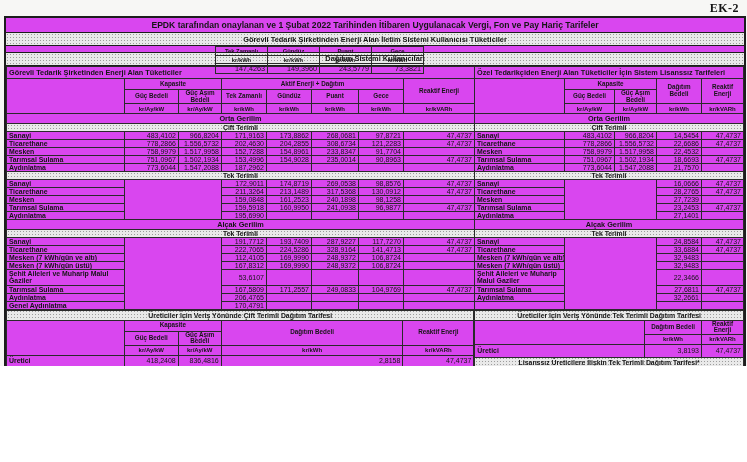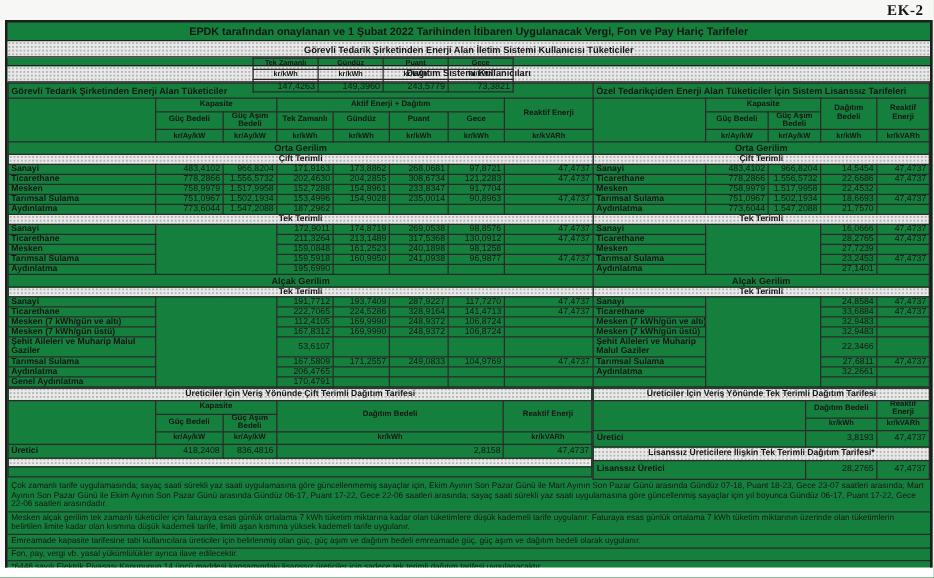--- a/index.html
+++ b/index.html
@@ -1,25 +1,25 @@
 <!DOCTYPE html>
 <html><head>
 <meta charset="utf-8">
 <style>
   html,body{margin:0;padding:0;}
-  .page{position:relative;width:747px;height:454px;background:#f7f7f5;font-family:"Liberation Sans",sans-serif;color:#151515;overflow:hidden;}
+  .page{position:relative;width:747px;height:366px;background:#f7f7f5;font-family:"Liberation Sans",sans-serif;color:#151515;overflow:hidden;}
   .doc-label{position:absolute;top:1px;right:8px;font-family:"Liberation Serif",serif;font-weight:bold;font-size:12px;letter-spacing:.5px;}
-  .frame{position:absolute;left:4px;top:16px;width:738px;height:441px;border:2px solid #1d1d1d;background:#15803d;display:flex;flex-direction:column;}
+  .frame{position:absolute;left:4px;top:16px;width:738px;height:441px;border:2px solid #1d1d1d;background:#d946ef;display:flex;flex-direction:column;}
   .title-row{border-bottom:1px solid #1d1d1d;font-weight:bold;font-size:8.6px;text-align:center;padding:2px 0;}
   .hatch{background-color:#e9e9e9;background-image:radial-gradient(#9c9c9c .5px,transparent .6px);background-size:3px 3px;}
   .subtitle-row{border-bottom:1px solid #1d1d1d;font-weight:bold;font-size:7.4px;text-align:center;padding:1.5px 0;}
   .top-zone{position:relative;height:26px;border-bottom:1px solid #1d1d1d;}
   table{border-collapse:collapse;table-layout:fixed;}
   td{border:1px solid #2a2a2a;padding:0 2px;overflow:hidden;white-space:nowrap;}
-  .top-table{position:absolute;left:196px;top:0;}
+  .top-table{position:absolute;left:209px;top:0;}
   .top-table td{width:47px;text-align:center;}
   .top-table .ch td{font-weight:bold;font-size:5.8px;height:8px;}
   .top-table .un td{font-weight:bold;font-size:5.8px;height:7px;}
   .top-table .vals td{font-size:7.2px;text-align:right;height:9px;}
   .banner-row{border-bottom:1px solid #1d1d1d;font-weight:bold;font-size:7.4px;text-align:center;padding:1.5px 0;}
   .mid-table{width:737px;font-size:7px;}
   .mid-table .ttl td{font-weight:bold;font-size:7.3px;text-align:left;height:11px;}
   .gh td, td.gh{font-weight:bold;font-size:6.3px;text-align:center;height:10px;white-space:normal;line-height:1.05;}
   .un td{font-weight:bold;font-size:6px;text-align:center;height:9px;}
   .vh td{font-weight:bold;font-size:7.3px;text-align:center;height:9px;}

